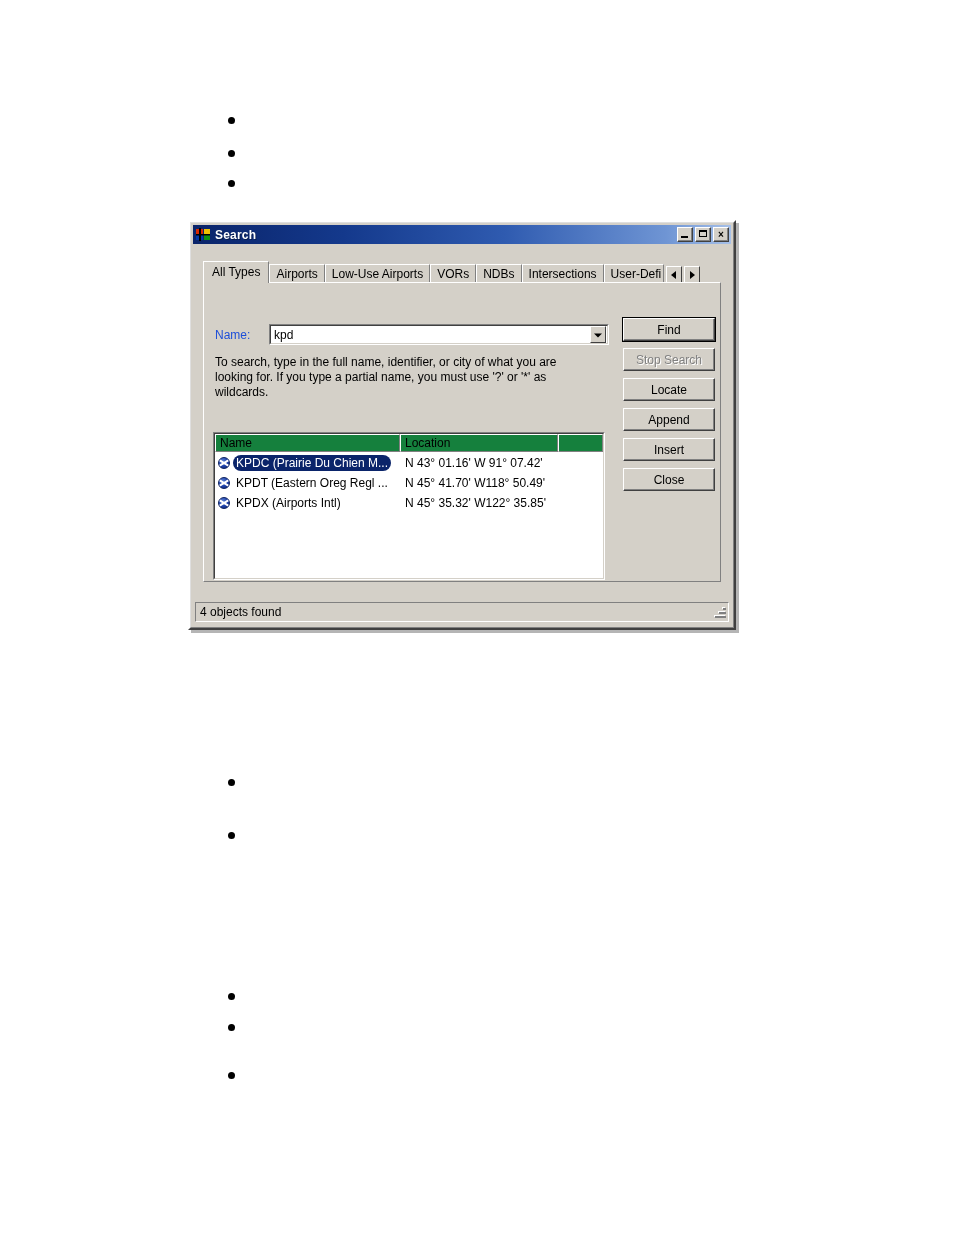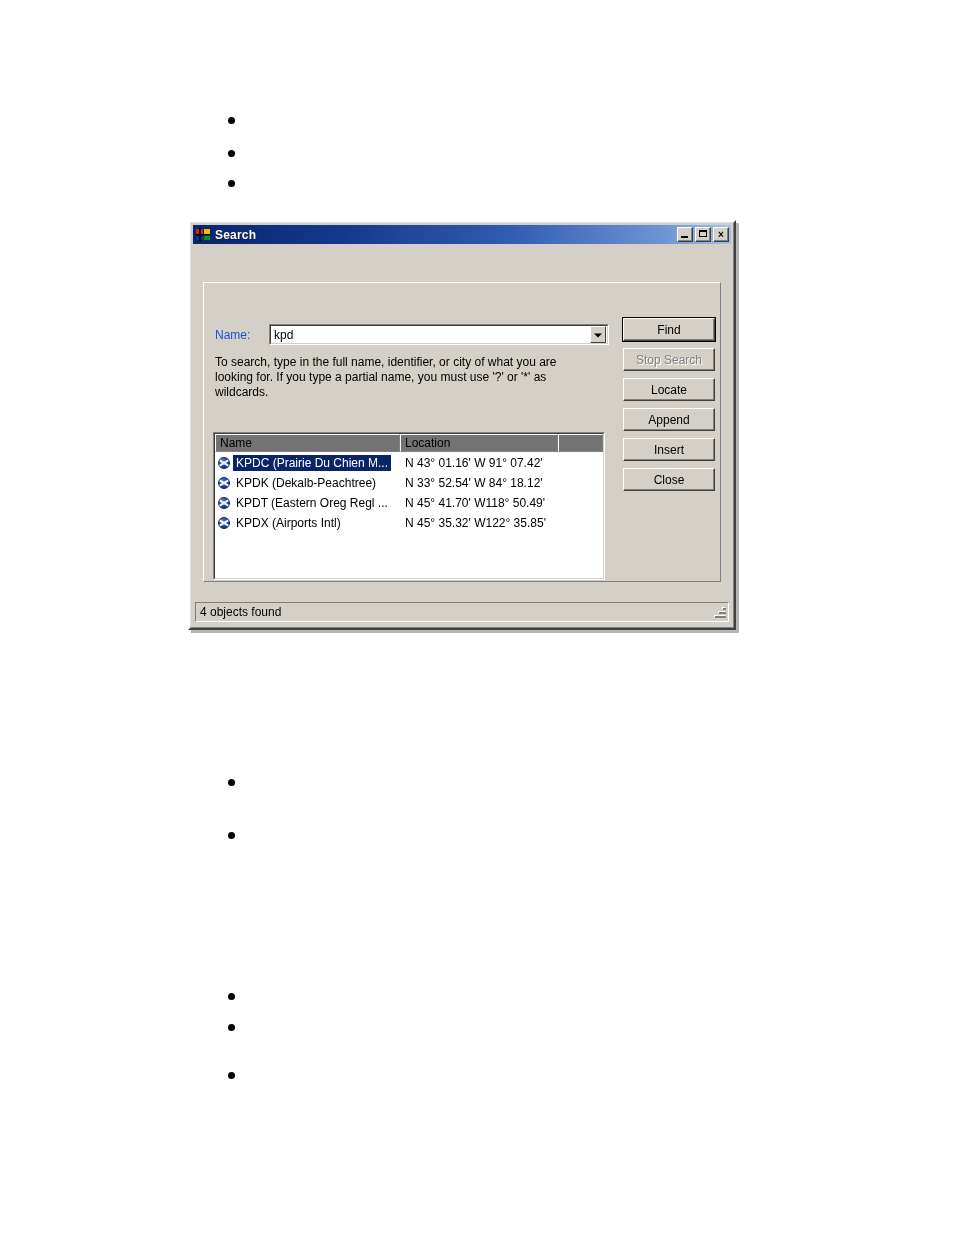--- a/index.html
+++ b/index.html
@@ -309,21 +309,21 @@
     box-sizing: border-box;
     background: #ffffff;
     overflow: hidden;
   }
   .lv-head {
     display: flex;
     height: 18px;
     background: #d4d0c8;
   }
   .lv-col {
-    background: #737373;
+    background: #15803d;
     border-top: 1px solid #ffffff;
     border-left: 1px solid #ffffff;
     border-right: 1px solid #808080;
     border-bottom: 1px solid #808080;
     box-sizing: border-box;
     font-size: 12px;
     color: #000;
     line-height: 16px;
     padding-left: 4px;
     white-space: nowrap;
@@ -353,20 +353,21 @@
     box-sizing: border-box;
   }
   .lv-name-txt {
     padding: 1px 3px 1px 3px;
     white-space: nowrap;
     overflow: hidden;
   }
   .lv-row.selected .lv-name-txt {
     background: #0a246a;
     color: #ffffff;
+    border-radius: 8px;
   }
   .lv-cell-loc {
     flex: 1 1 auto;
     padding-left: 5px;
     white-space: nowrap;
     overflow: hidden;
   }
 
   
   .apt-icon {
@@ -524,20 +525,37 @@
             <i class="glyph-max"></i>
           </span>
         <span class="winbtn">
             <span>×</span>
           </span>
       </span>
     </div>
 
     <div class="dlgbody">
 
+      <div class="tabstrip">
+        <div class="tab selected">All Types</div>
+        <div class="tab">Airports</div>
+        <div class="tab">Low-Use Airports</div>
+        <div class="tab">VORs</div>
+        <div class="tab">NDBs</div>
+        <div class="tab">Intersections</div>
+        <div class="tab clipped">User-Defi</div>
+        <div class="tab-spin">
+          <div class="spinbtn">
+              <i class="arrow-l"></i>
+            </div>
+          <div class="spinbtn">
+              <i class="arrow-r"></i>
+            </div>
+        </div>
+      </div>
 
       <div class="tabpage"></div>
 
       <div class="name-label">Name:</div>
       <div class="combo">
         <div class="combo-in">
           <span class="combo-text">kpd</span>
           <span class="combo-btn">
               <i class="arrow-d"></i>
             </span>
@@ -560,31 +578,20 @@
                 <span class="apt-icon">
                   <span class="disc"></span>
                     <span class="rw1"></span>
                     <span class="rw2"></span>
                 </span>
                 <span class="lv-name-txt">KPDC (Prairie Du Chien M...</span>
               </span>
               <span class="lv-cell-loc">N 43° 01.16'  W 91° 07.42'</span>
             </div>
 
-            <div class="lv-row">
-              <span class="lv-cell-name">
-                <span class="apt-icon">
-                  <span class="disc"></span>
-                    <span class="rw1"></span>
-                    <span class="rw2"></span>
-                </span>
-                <span class="lv-name-txt">KPDK (Dekalb-Peachtree)</span>
-              </span>
-              <span class="lv-cell-loc">N 33° 52.54'  W 84° 18.12'</span>
-            </div>
 
             <div class="lv-row">
               <span class="lv-cell-name">
                 <span class="apt-icon">
                   <span class="disc"></span>
                     <span class="rw1"></span>
                     <span class="rw2"></span>
                 </span>
                 <span class="lv-name-txt">KPDT (Eastern Oreg Regl ...</span>
               </span>

